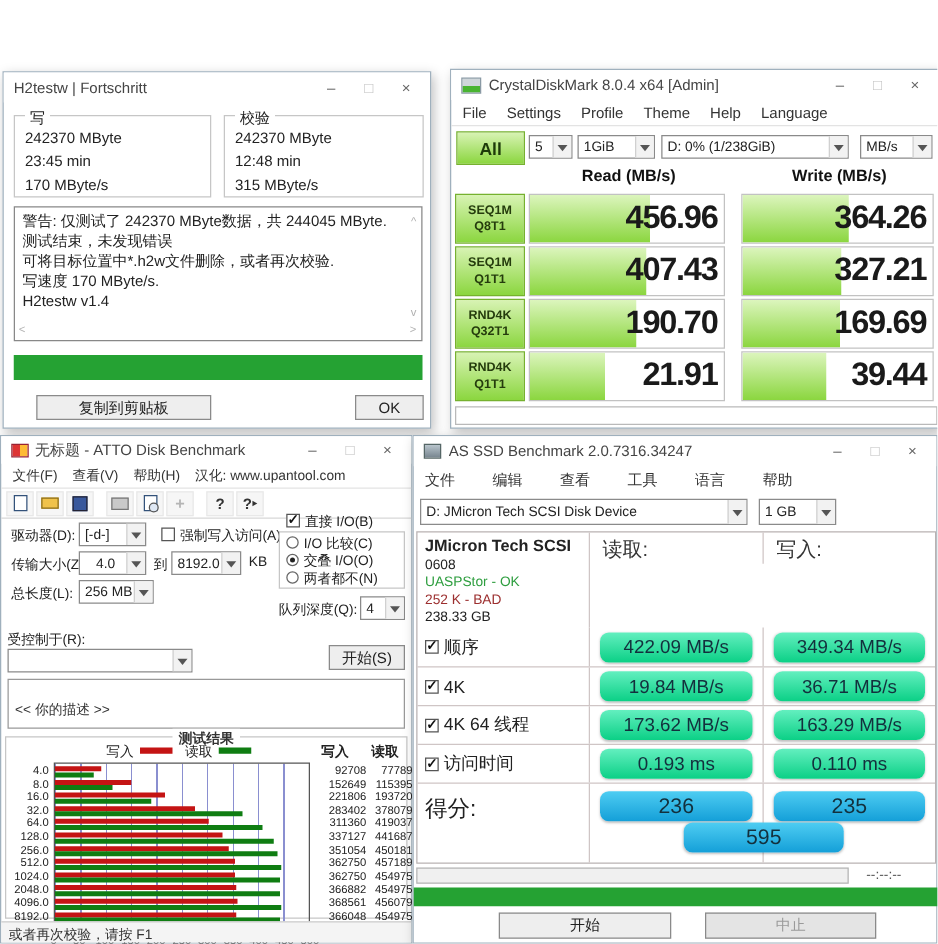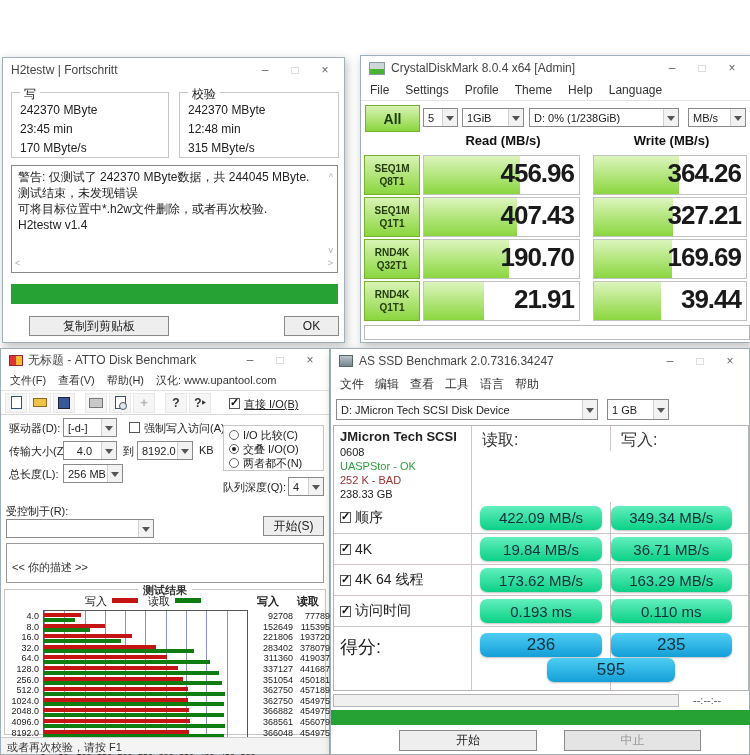--- a/index.html
+++ b/index.html
@@ -81,28 +81,28 @@
   .abar{position:absolute;left:0;}
   .aticklbl{position:absolute;font-size:9px;color:#222;text-align:right;width:32px;left:2px;}
   .avalw,.avalr{position:absolute;font-size:9px;color:#222;text-align:right;width:42px;}
   .axis-ticks{position:absolute;left:38px;top:157px;width:205px;height:12px;}
   .axis-ticks span{position:absolute;transform:translateX(-50%);font-size:9px;color:#222;}
   .statusbar{position:absolute;left:0;bottom:0;width:100%;height:17px;border-top:1px solid #ccc;padding:2px 6px;color:#333;font-size:11px;background:#f4f4f4;}
   .atto-ico{width:14px;height:11px;margin-right:5px;background:linear-gradient(90deg,#d33 0 50%,#fb3 50%);border:1px solid #923;}
 
   
   .w-as{left:330px;top:348px;width:420px;height:407px;}
-  .w-as .menubar{gap:11px;height:22px;border-bottom:none;font-size:12px;}
+  .w-as .menubar{gap:30px;height:22px;border-bottom:none;font-size:12px;}
   .as-sel{font-family:"Liberation Mono",monospace;font-size:11px;}
   .as-table{position:absolute;left:2px;top:76px;width:416px;border:1px solid #b9b2b2;}
   .as-gridrow{display:flex;border-top:1px solid #cfc5c5;}
   .as-gridrow:first-child{border-top:none;}
   .as-c1{width:138px;border-right:1px solid #cfc5c5;padding:3px 6px;}
   .as-c2{width:139px;border-right:1px solid #cfc5c5;display:flex;align-items:center;justify-content:center;}
-  .as-c3{width:137px;display:flex;align-items:center;justify-content:flex-start;}
+  .as-c3{width:137px;display:flex;align-items:center;justify-content:center;}
   .as-inforow{height:76px;}
   .as-datarow{height:31px;}
   .as-scorerow{height:64px;position:relative;}
   .as-devname{font-weight:bold;font-size:13px;color:#222;margin-bottom:1px;}
   .as-info{font-size:11px;line-height:14px;color:#222;}
   .as-hdr{font-size:16px;color:#333;align-self:flex-start;justify-content:flex-start;padding:4px 0 0 10px;display:block;}
   .as-rowlbl{font-size:14px;color:#222;display:flex;align-items:center;}
   .pill{height:24px;border-radius:7px;display:flex;align-items:center;justify-content:center;font-size:15px;color:#13303d;width:88%;box-shadow:0 1px 2px rgba(0,0,0,.25);}
   .pill.green{background:linear-gradient(#63efbf,#0bd086);}
   .pill.blue{background:linear-gradient(#4ecdf2,#149fd8);font-size:17px;}
@@ -138,20 +138,21 @@
       <span class="leg">校验</span>
       <div>242370 MByte</div>
       <div>12:48 min</div>
       <div>315 MByte/s</div>
     </div>
     <div class="h2log">
       <div class="loglines">
           <div>警告: 仅测试了 242370 MByte数据，共 244045 MByte.</div>
           <div>测试结束，未发现错误</div>
           <div>可将目标位置中*.h2w文件删除，或者再次校验.</div>
+          <div>写速度 170 MByte/s.</div>
           <div>H2testw v1.4</div>
         </div>
       <span class="sar up">^</span>
       <span class="sar dn">v</span>
       <span class="sar lf">&lt;</span>
       <span class="sar rt">&gt;</span>
     </div>
     <div class="h2prog" style="background: rgb(37, 162, 51);"></div>
     <button class="btn b-copy">复制到剪贴板</button>
     <button class="btn b-ok">OK</button>
@@ -305,21 +306,21 @@
     </div>
 
     <span class="lbl" style="left:8px;top:72px;">驱动器(D):</span>
     <div class="sel" style="left:62px;top:69px;width:54px;">
       <span class="sv">[-d-]</span>
         <span class="arr">
           <i></i>
         </span>
     </div>
     <span class="lbl" style="left:128px;top:72px;"><span class="cb"></span><span>强制写入访问(A)</span></span>
-    <span class="lbl" style="left:228px;top:48px;text-decoration:underline;"><span class="cb on"></span><span>直接 I/O(B)</span></span>
+    <span class="lbl" style="left:228px;top:61px;"><span class="cb on"></span><span>直接 I/O(B)</span></span>
     <div class="atto-radiobox">
       <div><span class="rd"></span><span>I/O 比较(C)</span></div>
       <div><span class="rd on"></span><span>交叠 I/O(O)</span></div>
       <div><span class="rd"></span><span>两者都不(N)</span></div>
     </div>
     <span class="lbl" style="left:8px;top:95px;">传输大小(Z):</span>
     <div class="sel" style="left:62px;top:92px;width:54px;">
       <span class="sv" style="text-align:center;">4.0</span>
         <span class="arr">
           <i></i>

